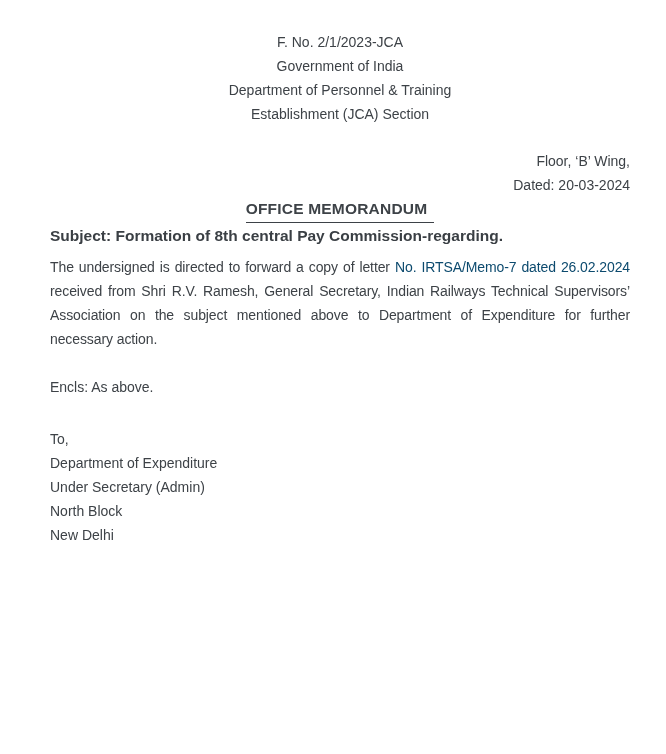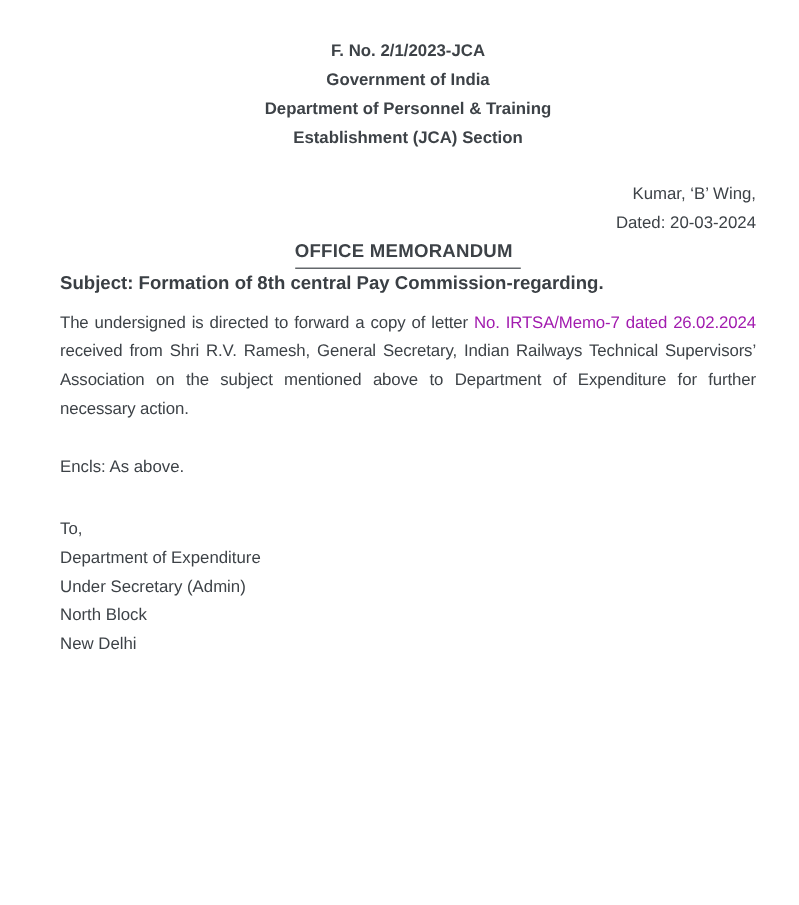--- a/index.html
+++ b/index.html
@@ -13,21 +13,21 @@
     height: 754px;
     box-sizing: border-box;
     background: #ffffff;
     padding: 30px 36px 0 50px;
     font-family: "Liberation Sans", sans-serif;
     font-size: 14px;
     line-height: 24px;
     color: #3d4247;
     overflow: hidden;
   }
-  .letterhead { text-align: center; font-weight: bold; }
+  .letterhead { text-align: center; }
   .address    { text-align: right; margin-top: 23px; }
   .om-row     { text-align: center; }
   .om-underline {
     display: inline-block;
     font-weight: 700;
     font-size: 15.5px;
     border-bottom: 1.6px solid #3d4247;
     padding-bottom: 1px;
     letter-spacing: 0.2px;
   }
@@ -36,39 +36,39 @@
     font-weight: 700;
     font-size: 15.5px;
     line-height: 26px;
     color: #3a3f44;
   }
   .body-para {
     margin-top: 6px;
     text-align: justify;
     letter-spacing: -0.1px;
   }
-  .highlight { color: #a21caf; }
+  .highlight { color: #0c4a6e; }
   .encls     { margin-top: 24px; }
   .signature { text-align: right; margin-top: 24px; }
   .recipient { margin-top: 28px; }
 </style>
 </head>
 <body>
 
 <div class="page">
 
   <div class="letterhead">
     <div>F. No. 2/1/2023-JCA</div>
     <div>Government of India</div>
     <div>Department of Personnel &amp; Training</div>
     <div>Establishment (JCA) Section</div>
   </div>
 
   <div class="address">
-    <div>Kumar, ‘B’ Wing,</div>
+    <div>Floor, ‘B’ Wing,</div>
     <div>Dated: 20-03-2024</div>
   </div>
 
   <div class="om-row">
     <span class="om-underline"><span>OFFICE MEMORANDUM</span><span class="pad">&nbsp;</span></span>
   </div>
 
   <div class="subject">Subject: Formation of 8th central Pay Commission-regarding.</div>
 
   <div class="body-para"><span>The undersigned is directed to forward a copy of letter </span><span class="highlight">No. IRTSA/Memo-7 dated 26.02.2024</span><span> received from Shri R.V. Ramesh, General Secretary, Indian Railways Technical Supervisors’ Association on the subject mentioned above to Department of Expenditure for further necessary action.</span></div>

